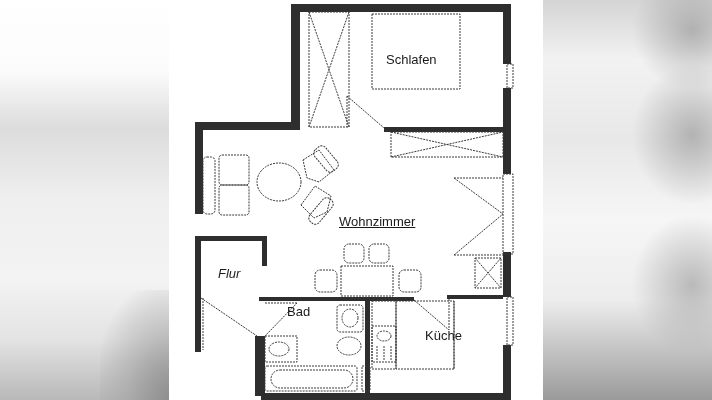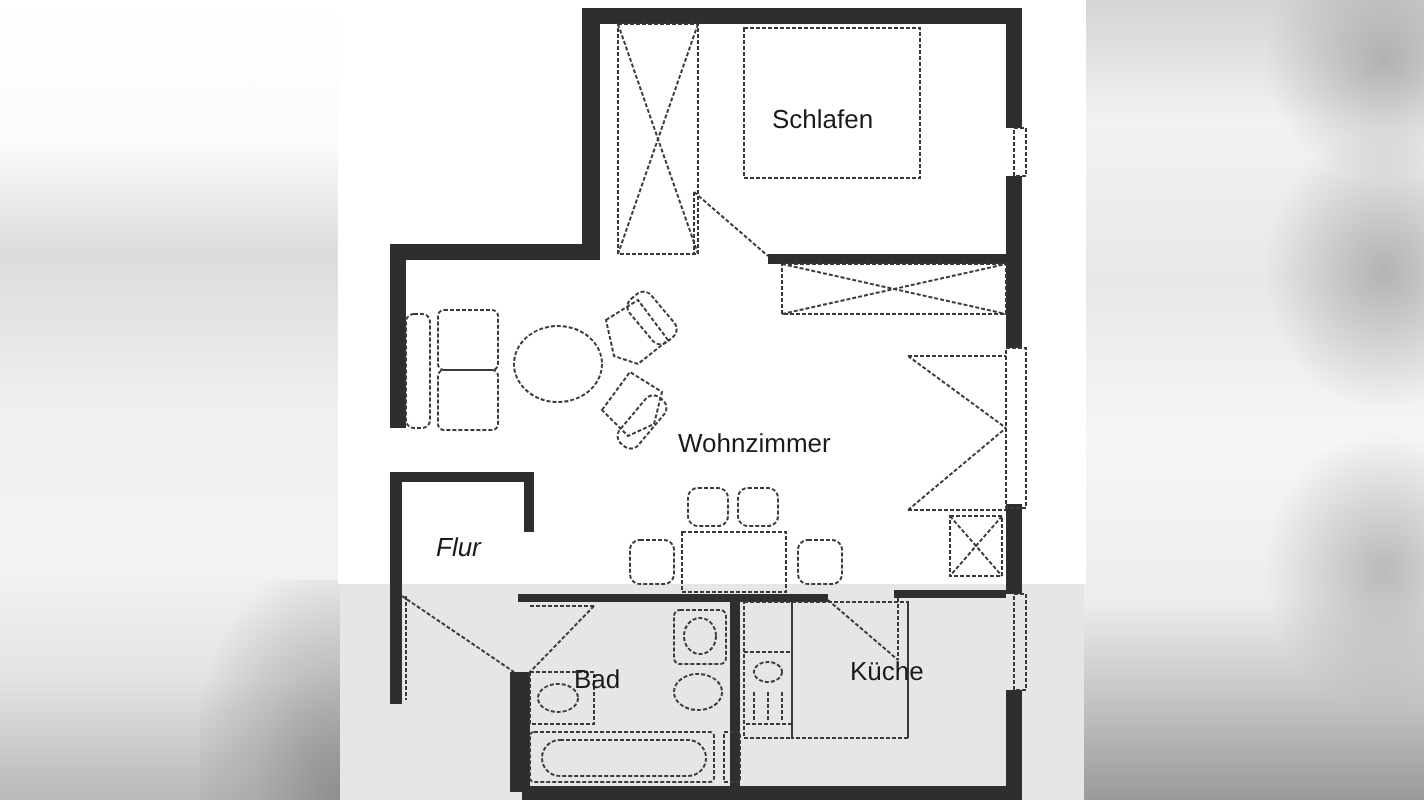--- a/index.html
+++ b/index.html
@@ -18,21 +18,21 @@
   }
   .blur-right {
     position: absolute; right: 0; top: 0; width: 170px; height: 400px;
     background:
       radial-gradient(ellipse 60px 60px at 150px 30px, rgba(150,150,150,0.65), rgba(200,200,200,0) 100%),
       radial-gradient(ellipse 60px 70px at 150px 135px, rgba(150,150,150,0.65), rgba(200,200,200,0) 100%),
       radial-gradient(ellipse 60px 70px at 150px 285px, rgba(150,150,150,0.6), rgba(200,200,200,0) 100%),
       linear-gradient(180deg, #d4d4d4 0%, #f2f2f2 15%, #e8e8e8 35%, #f6f6f6 55%, #ededed 75%, #9a9a9a 100%);
   }
   .plan {
-    position: absolute; left: 169px; top: 0; width: 374px; height: 292px;
+    position: absolute; left: 169px; top: 0; width: 374px; height: 400px;
     background: #ffffff;
   }
   .plan svg { position: absolute; left: 0; top: 0; }
   .label {
     position: absolute; font-size: 13px; color: #1a1a1a; white-space: nowrap;
   }
 </style>
 </head>
 <body>
 
@@ -131,17 +131,17 @@
       <rect x="203" y="301" width="24" height="68"></rect>
       <rect x="227" y="301" width="58" height="68"></rect>
 
       <line x1="245" y1="300" x2="280" y2="330"></line>
       <line x1="280" y1="299" x2="280" y2="330"></line>
       <line x1="285" y1="301" x2="285" y2="369"></line>
     </g>
   </svg>
 
   <span class="label" style="left:217px; top:52px;">Schlafen</span>
-  <span class="label" style="left:170px; top:214px;">Wohnzimmer</span>
+  <span class="label" style="left:170px; top:214px;text-decoration:underline;">Wohnzimmer</span>
   <span class="label" style="left:49px; top:266px;font-style:italic;">Flur</span>
-  <span class="label" style="left:118px; top:332px;text-align:center;">Bad</span>
+  <span class="label" style="left:118px; top:304px;text-align:center;">Bad</span>
   <span class="label" style="left:256px; top:328px;">Küche</span>
 </div>
 
 </body></html>

